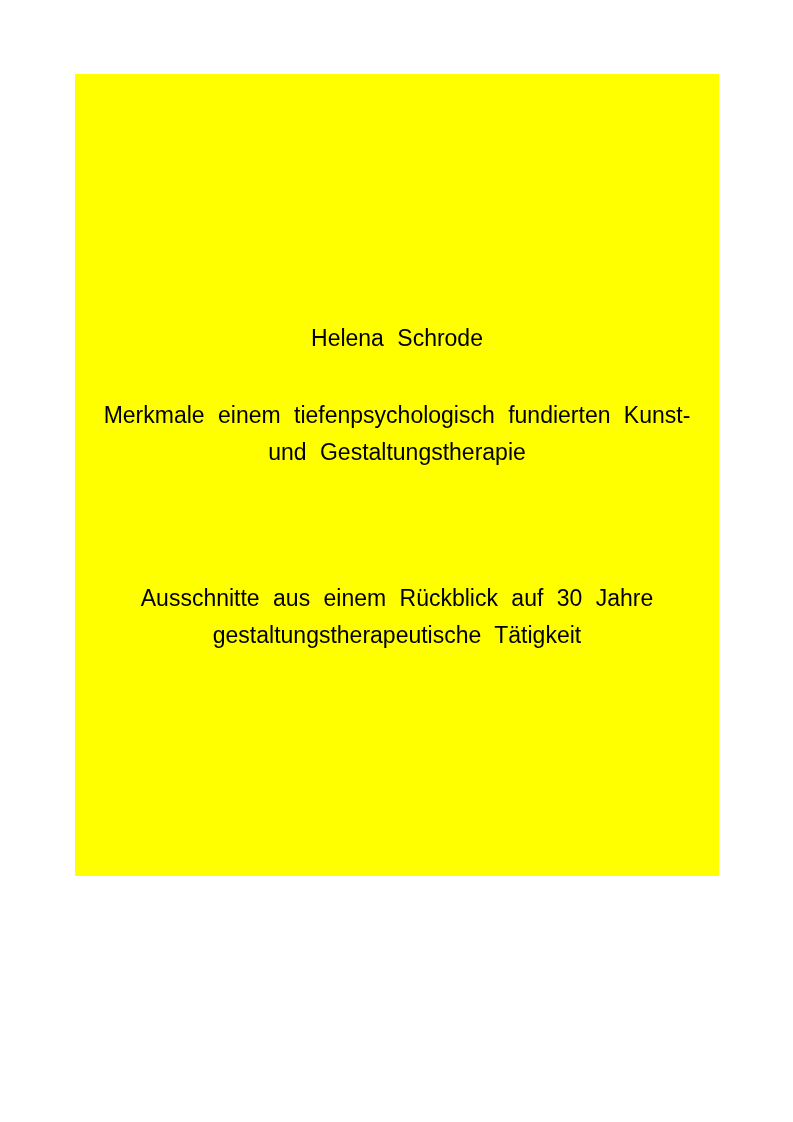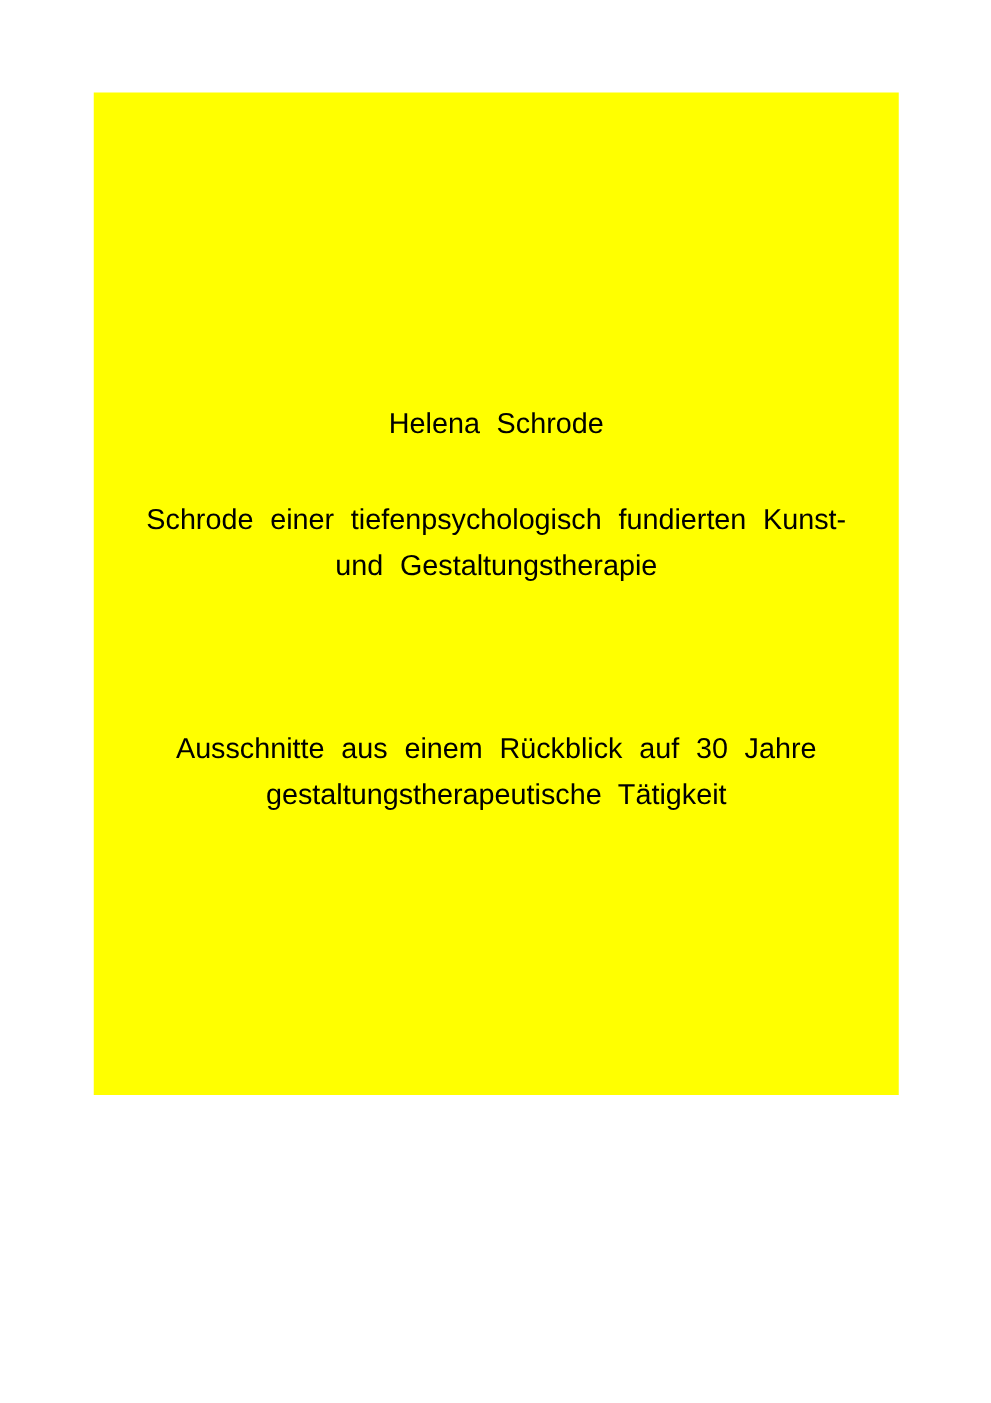--- a/index.html
+++ b/index.html
@@ -45,16 +45,16 @@
   .subheading {
     top: 506px;
   }
 </style>
 </head>
 <body>
 
 <div class="page">
   <div class="cover">
     <div class="cover-text title">Helena Schrode</div>
-    <div class="cover-text subtitle">Schrode einer tiefenpsychologisch fundierten Kunst- und Gestaltungstherapie</div>
+    <div class="cover-text subtitle">Merkmale einem tiefenpsychologisch fundierten Kunst- und Gestaltungstherapie</div>
     <div class="cover-text subheading">Ausschnitte aus einem Rückblick auf 30 Jahre gestaltungstherapeutische Tätigkeit</div>
   </div>
 </div>
 
 </body></html>

